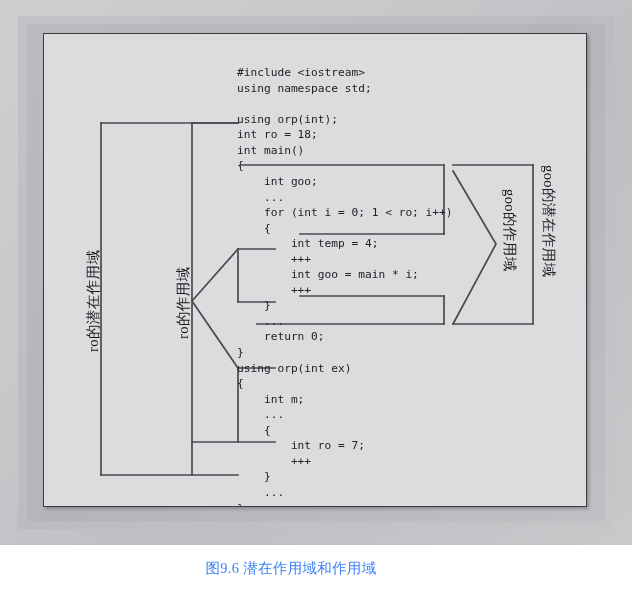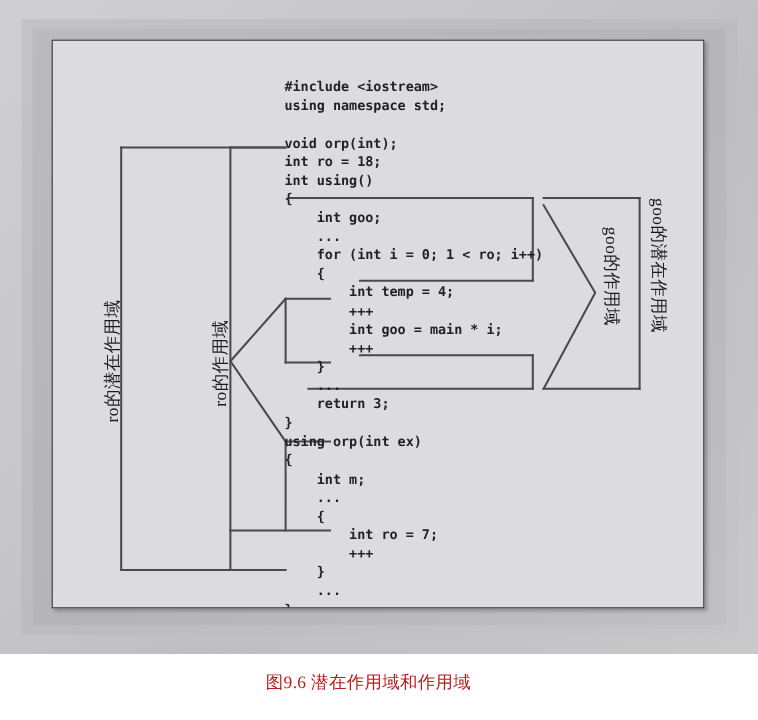--- a/index.html
+++ b/index.html
@@ -56,21 +56,21 @@
     position: absolute;
     left: 193px;
     top: 20px;
     font-family: "DejaVu Sans Mono", "Liberation Mono", monospace;
     font-size: 11.2px;
     line-height: 15.55px;
     color: #222226;
     white-space: pre;
     letter-spacing: 0px;
   }
-  .code-line { height: 15.55px; font-weight: bold; }
+  .code-line { height: 15.55px; }
   .code-blank { visibility: hidden; }
 
   
   .vlabel {
     position: absolute;
     font-family: "Liberation Serif", "DejaVu Serif", serif;
     font-size: 14.5px;
     color: #1b1b1f;
     white-space: nowrap;
     letter-spacing: 0.4px;
@@ -90,27 +90,27 @@
     left: 0;
     top: 0;
     width: 542px;
     height: 472px;
     pointer-events: none;
   }
 
   
   #figure-caption {
     position: absolute;
-    left: 16px;
+    left: 0;
     top: 559px;
     width: 582px;
     text-align: center;
     font-family: "Liberation Serif", "DejaVu Serif", serif;
     font-size: 14.5px;
-    color: #b91c1c;
+    color: #3b82f6;
     letter-spacing: 0.3px;
   }
 </style>
 </head>
 <body>
 
 <div id="figure-frame">
   <div id="frame-bevel-2"></div>
   <div id="frame-bevel-3"></div>
 
@@ -147,35 +147,35 @@
 
         <path d="M 409 131 L 489 131"></path>
         <path d="M 489 131 L 489 290"></path>
         <path d="M 409 290 L 489 290"></path>
       </g>
     </svg>
 
     <pre id="code-listing"><span class="code-line">#include &lt;iostream&gt;</span>
 <span class="code-line">using namespace std;</span>
 <span class="code-line code-blank"></span>
-<span class="code-line">void orp(int);</span>
+<span class="code-line">using orp(int);</span>
 <span class="code-line">int ro = 18;</span>
-<span class="code-line">int using()</span>
+<span class="code-line">int main()</span>
 <span class="code-line">{</span>
 <span class="code-line">    int goo;</span>
 <span class="code-line">    ...</span>
 <span class="code-line">    for (int i = 0; 1 &lt; ro; i++)</span>
 <span class="code-line">    {</span>
 <span class="code-line">        int temp = 4;</span>
 <span class="code-line">        +++</span>
 <span class="code-line">        int goo = main * i;</span>
 <span class="code-line">        +++</span>
 <span class="code-line">    }</span>
 <span class="code-line">    ...</span>
-<span class="code-line">    return 3;</span>
+<span class="code-line">    return 0;</span>
 <span class="code-line">}</span>
 <span class="code-line">using orp(int ex)</span>
 <span class="code-line">{</span>
 <span class="code-line">    int m;</span>
 <span class="code-line">    ...</span>
 <span class="code-line">    {</span>
 <span class="code-line">        int ro = 7;</span>
 <span class="code-line">        +++</span>
 <span class="code-line">    }</span>
 <span class="code-line">    ...</span>

